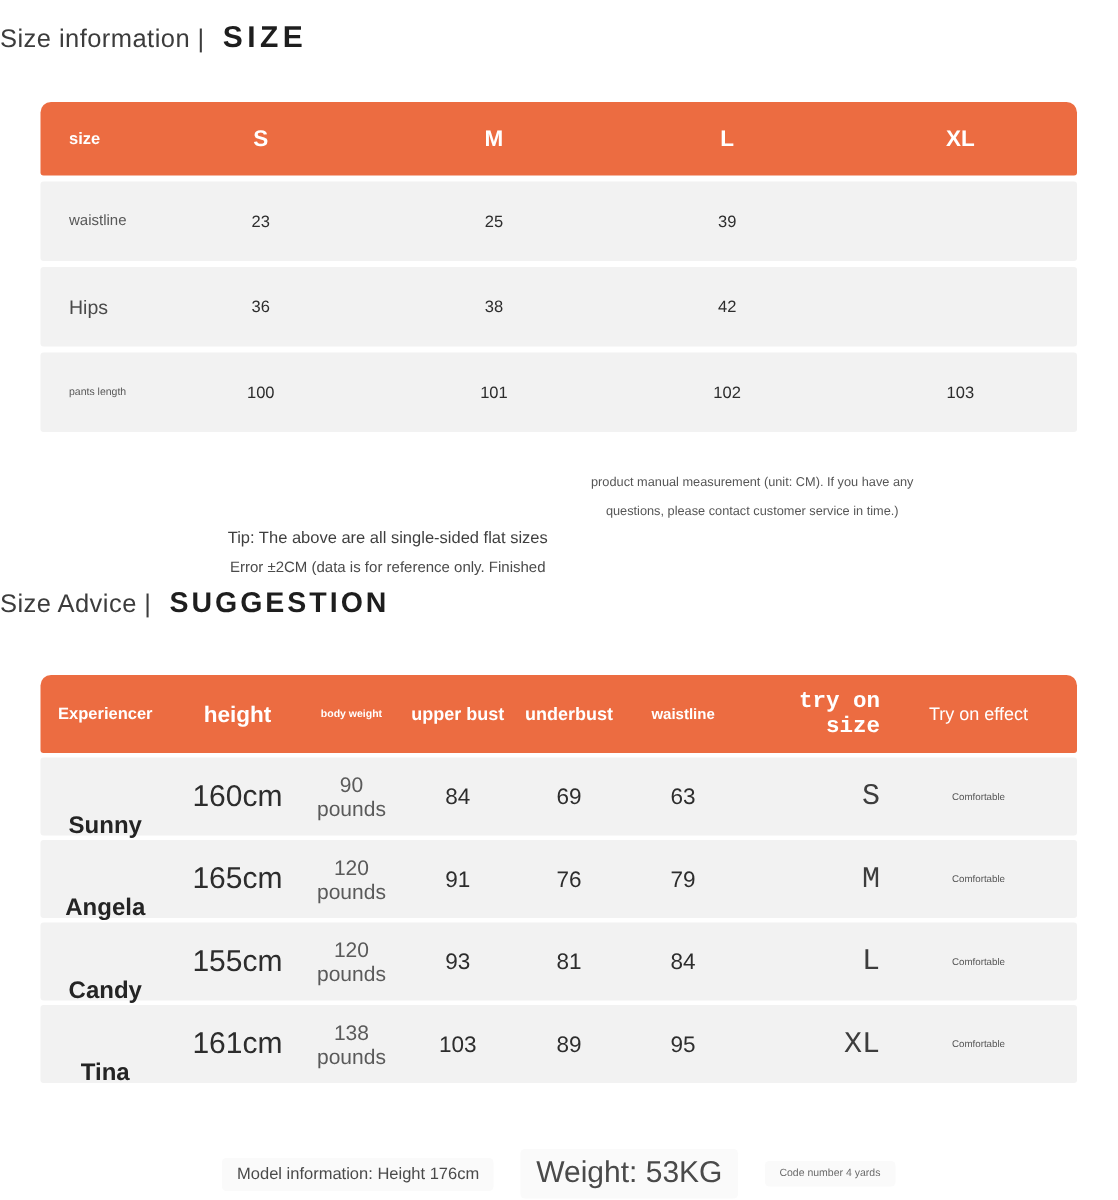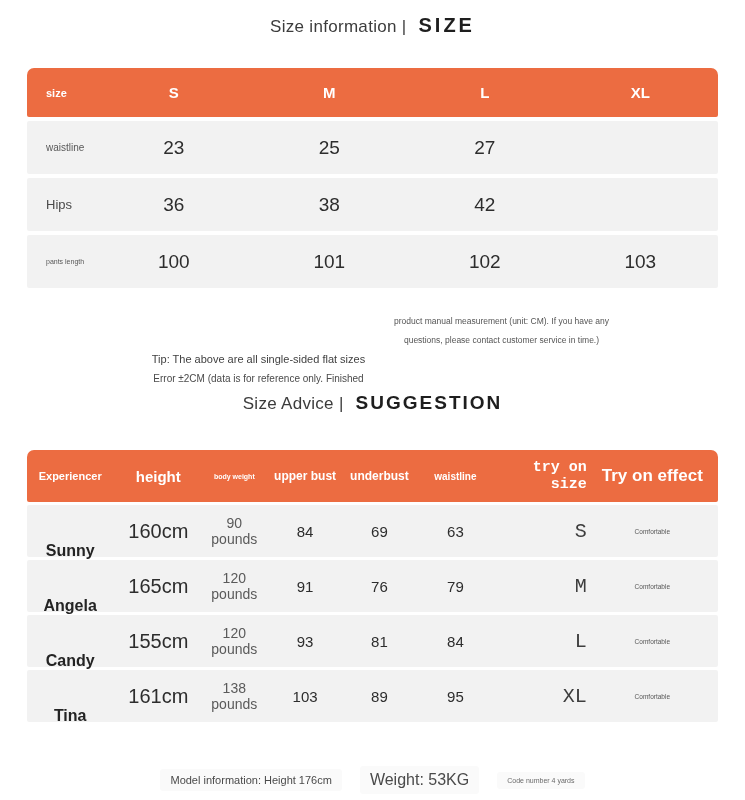--- a/index.html
+++ b/index.html
@@ -1,41 +1,41 @@
 <!DOCTYPE html>
 <html style="--accent: #EC6C41; --rowbg: #F2F2F2;"><head>
 <meta charset="utf-8">
 <style>
   * { margin:0; padding:0; box-sizing:border-box; }
   html,body { background:#fff; }
   body { font-family:"Liberation Sans", sans-serif; }
   .page { position:relative; width:745px; height:800px; background:#fff; overflow:hidden; }
 
   
-  .sec-title { position:absolute; left:0; width:100%; display:flex; justify-content:center; align-items:baseline; }
+  .sec-title { position:absolute; left:0; width:100%; display:flex; align-items:baseline; }
   .sec-title .t-plain { font-size:17px; color:#3c3c3c; letter-spacing:0.3px; }
   .sec-title .t-caps  { font-size:20px; font-weight:bold; color:#1e1e1e; letter-spacing:3px; margin-left:12px; }
   #title1 { top:14px; }
   #title2 { top:392px; }
   #title2 .t-caps { font-size:19px; letter-spacing:2px; }
 
   
   .tbl { position:absolute; left:27px; width:691px; }
   .tbl-header { display:flex; align-items:center; background:var(--accent,#EC6C41); border-radius:7px 7px 2px 2px; color:#fff; }
   .tbl-row { display:flex; align-items:center; background:var(--rowbg,#F2F2F2); border-radius:2px; }
 
   
   #size-table { top:68px; }
   #size-table .tbl-header { height:49px; }
   #size-table .tbl-row { height:53px; margin-top:4px; }
   .t1-c-lbl { width:10%; padding-left:19px; }
   .t1-c-val { width:22.5%; text-align:center; }
   .t1-head-lbl { font-size:11px; font-weight:bold; color:#fff; }
   .t1-head-col { font-size:15px; font-weight:bold; }
-  .t1-val { font-size:19px; color:#2d2d2d; }
+  .t1-val { font-size:11px; color:#2d2d2d; }
   .lbl-waistline { font-size:10px; color:#585858; }
   .lbl-hips { font-size:13px; color:#4a4a4a; }
   .lbl-pants { font-size:7px; color:#585858; }
 
   
   #tip { position:absolute; top:313px; left:0; width:100%; display:flex; justify-content:center; align-items:flex-start; }
   .tip-col { text-align:center; }
   .tip-col-left { width:250px; margin-right:8px;margin-top:40px; }
   .tip-col-right { width:220px; }
   .tip-l1 { font-size:11px; color:#3f3f3f; margin-bottom:8px; }
@@ -54,33 +54,33 @@
   .t2-c5 { width:10%;   text-align:center; }
   .t2-c6 { width:12%;   text-align:center; }
   .t2-c7 { width:13%;   text-align:right;font-family:Liberation Mono, monospace; }
   .t2-c8 { width:19%;   text-align:center; }
   .t2-h1 { font-size:11px; font-weight:bold; }
   .t2-h2 { font-size:15px; font-weight:bold; }
   .t2-h3 { font-size:7px;  font-weight:bold; }
   .t2-h4, .t2-h5 { font-size:12px; font-weight:bold; }
   .t2-h6 { font-size:10px; font-weight:bold; }
   .t2-h7 { font-size:15px; font-weight:bold; }
-  .t2-h8 { font-size:17px; font-weight:bold; }
+  .t2-h8 { font-size:12px; font-weight:normal; }
   .t2-name { font-size:16px; font-weight:bold; color:#242424;margin-top:40px; }
   .t2-height { font-size:20px; color:#2d2d2d; }
   .t2-pounds { font-size:14px; color:#5a5a5a; }
   .t2-num { font-size:15px; color:#2d2d2d; }
   .t2-size { font-size:20px; color:#3d3d3d; }
   .t2-effect { font-size:6.5px; color:#585858; }
 
   
   #footer { position:absolute; top:766px; left:0; width:100%; display:flex; justify-content:center; align-items:center; }
   .f-chip { background:#fafafa; border-radius:3px; padding:5px 10px; }
   .f-info { font-size:11px; color:#4a4a4a; margin-right:18px; }
-  .f-weight { font-size:16px; color:#4a4a4a; margin-right:18px; }
+  .f-weight { font-size:20px; color:#4a4a4a; margin-right:18px; }
   .f-code { font-size:7px; color:#6a6a6a; }
 </style>
 </head>
 <body>
 
 <div class="page">
 
   <div class="sec-title" id="title1">
     <span class="t-plain">Size information |</span>
     <span class="t-caps">SIZE</span>
@@ -91,21 +91,21 @@
       <div class="t1-c-lbl t1-head-lbl">size</div>
       <div class="t1-c-val t1-head-col">S</div>
       <div class="t1-c-val t1-head-col">M</div>
       <div class="t1-c-val t1-head-col">L</div>
       <div class="t1-c-val t1-head-col">XL</div>
     </div>
     <div class="tbl-row">
       <div class="t1-c-lbl lbl-waistline">waistline</div>
       <div class="t1-c-val t1-val">23</div>
       <div class="t1-c-val t1-val">25</div>
-      <div class="t1-c-val t1-val">27</div>
+      <div class="t1-c-val t1-val">39</div>
     </div>
     <div class="tbl-row">
       <div class="t1-c-lbl lbl-hips">Hips</div>
       <div class="t1-c-val t1-val">36</div>
       <div class="t1-c-val t1-val">38</div>
       <div class="t1-c-val t1-val">42</div>
     </div>
     <div class="tbl-row">
       <div class="t1-c-lbl lbl-pants">pants length</div>
       <div class="t1-c-val t1-val">100</div>

